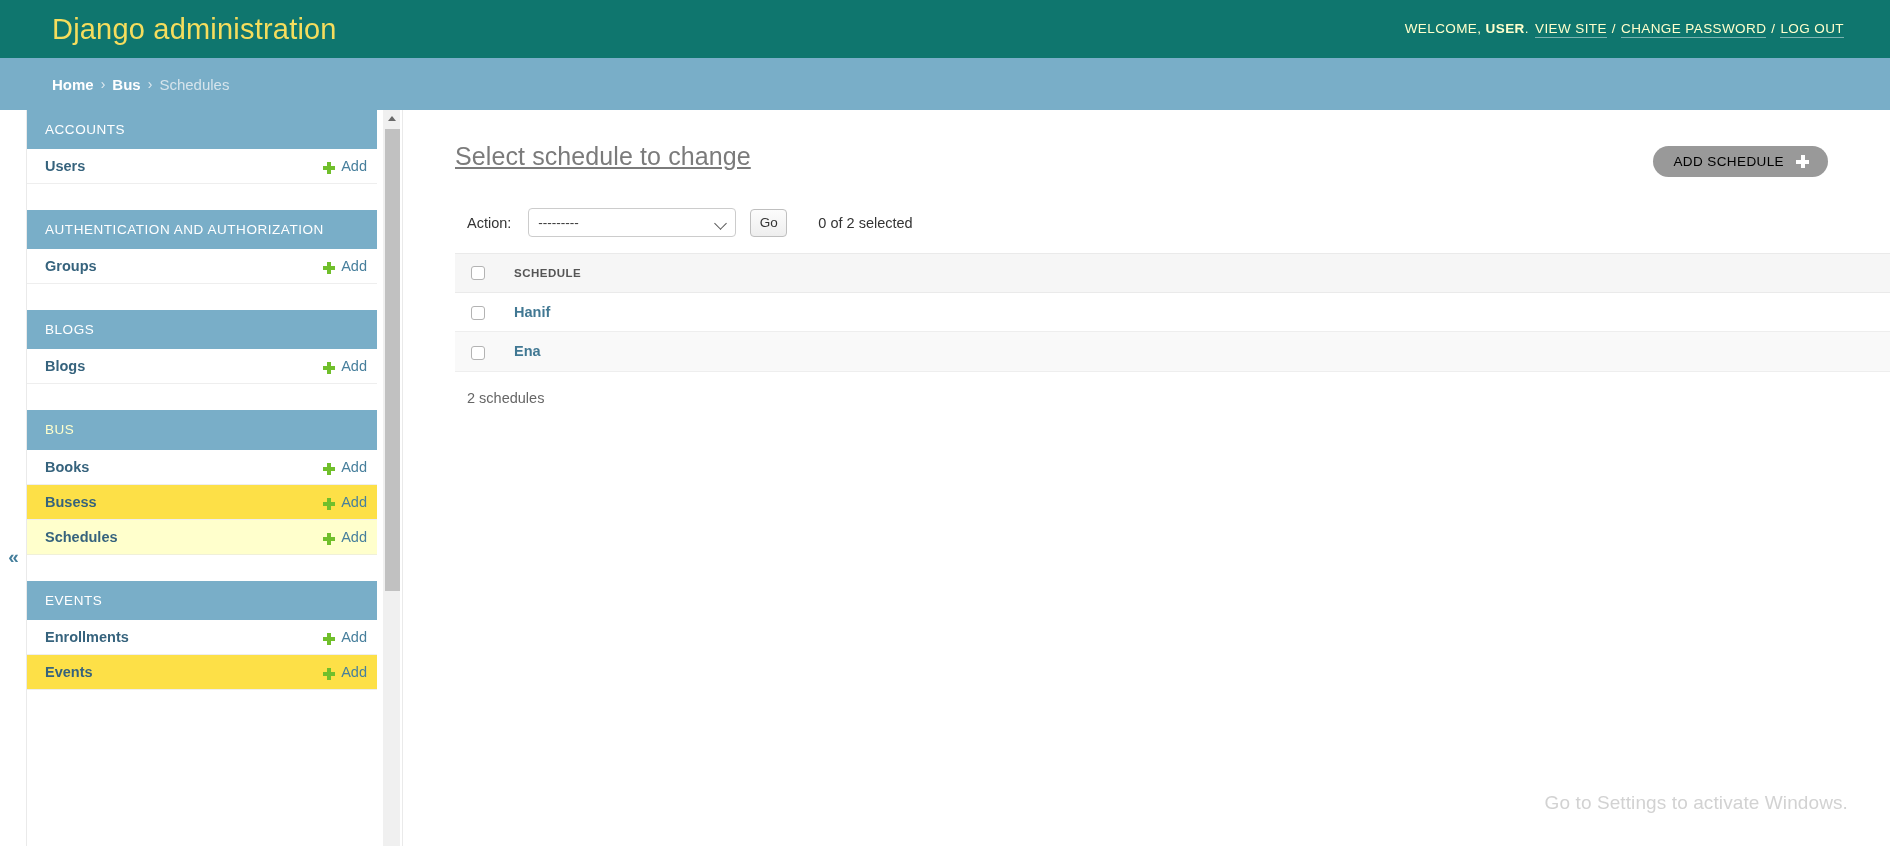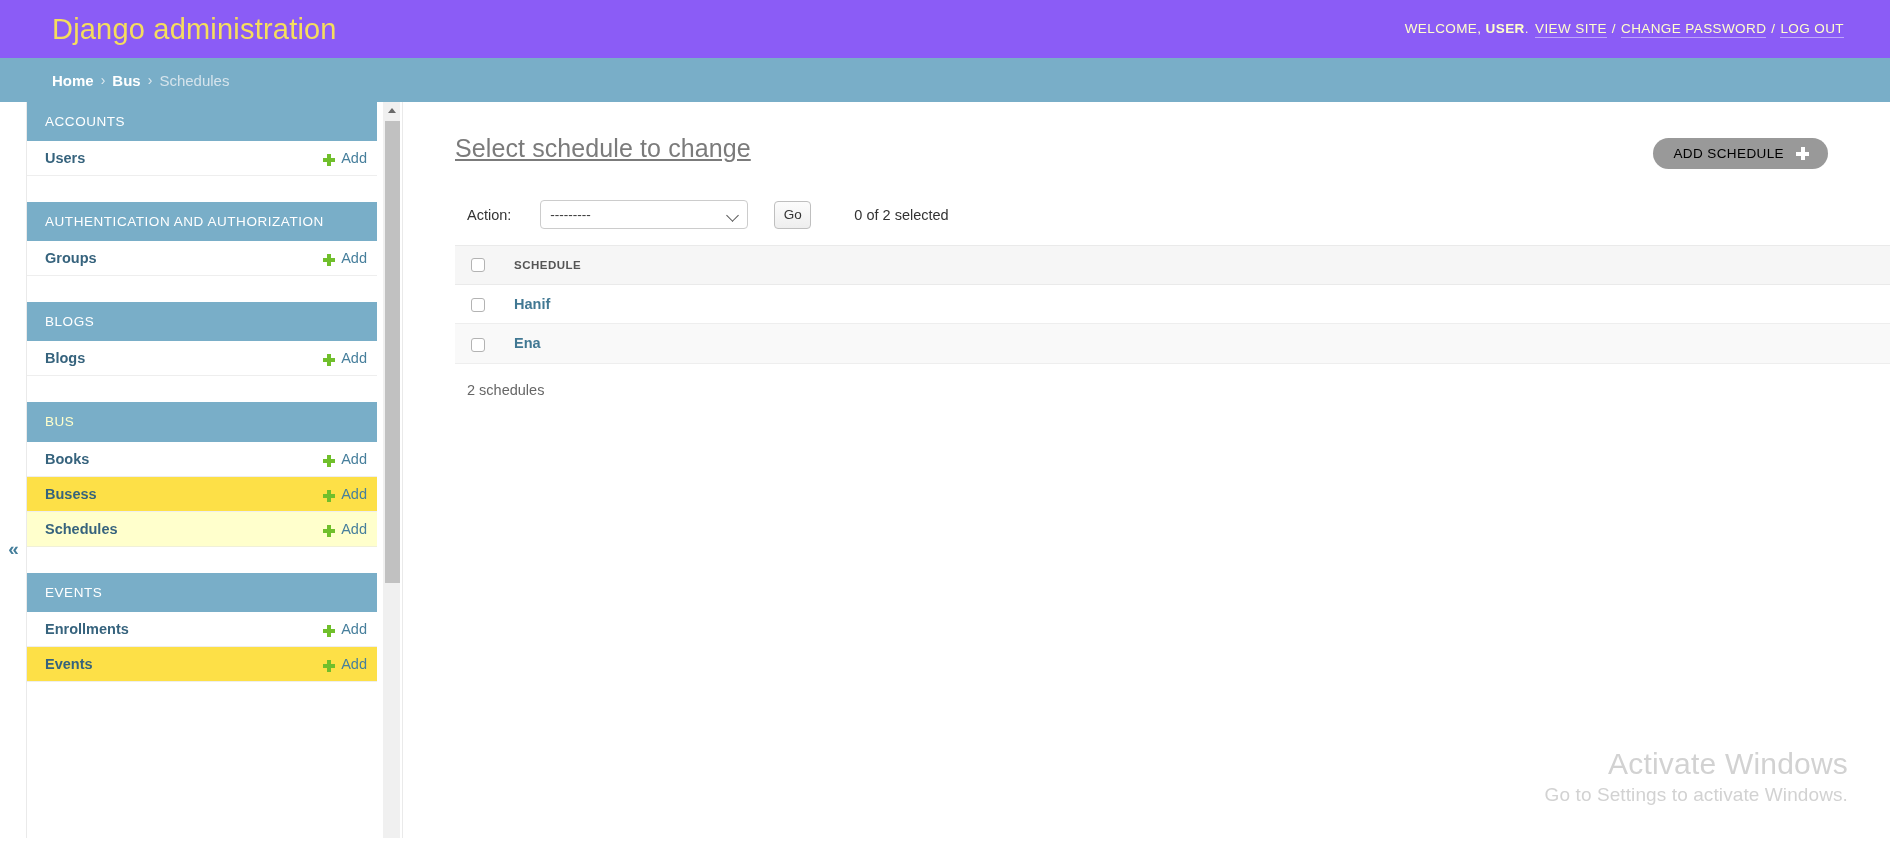--- a/index.html
+++ b/index.html
@@ -10,21 +10,21 @@
     overflow: hidden;
     background: #ffffff;
     font-family: "Liberation Sans", "DejaVu Sans", sans-serif;
     font-size: 14px;
     color: #333333;
   }
 
   
   #site-header {
     height: 58px;
-    background: #8b5cf6;
+    background: #0f766e;
     display: flex;
     align-items: center;
     justify-content: space-between;
     padding: 0 44px 0 52px;
     position: relative;
   }
   #branding h1 {
     margin: 0;
     font-size: 29px;
     font-weight: 300;
@@ -48,21 +48,21 @@
     color: #ffffcc;
     text-decoration: none;
     border-bottom: 1px solid rgba(255,255,255,0.45);
     padding-bottom: 1px;
     margin: 0 2px;
   }
   #user-tools .sep { color: #ffffcc; margin: 0 3px; }
 
   
   #breadcrumbs {
-    height: 44px;
+    height: 52px;
     background: #79aec8;
     display: flex;
     align-items: center;
     padding: 0 52px;
     font-size: 15px;
     color: #ffffff;
   }
   #breadcrumbs a {
     color: #ffffff;
     text-decoration: none;
@@ -252,21 +252,21 @@
   }
   .plus-ico-white::before { left: 4.5px; top: 0; width: 4px; height: 13px; }
   .plus-ico-white::after  { top: 4.5px; left: 0; height: 4px; width: 13px; }
 
   #changelist { margin: 0; padding: 0 50px 0 52px; }
   #changelist-form { margin: 0; }
 
   .actions {
     display: flex;
     align-items: center;
-    gap: 12px;
+    gap: 0;
     padding: 31px 0 16px 12px;
     font-size: 14.5px;
     color: #333333;
   }
   .actions label {
     margin-right: 17px;
     color: #333333;
     font-size: 14.5px;
   }
   .actions select {
@@ -556,18 +556,17 @@
           </table>
 
           <p class="paginator">2 schedules</p>
 
         </form>
       </div>
 
     </div>
 
     <div id="activate-windows">
-      <div class="aw-title">Activate Windows</div>
       <div class="aw-sub">Go to Settings to activate Windows.</div>
     </div>
   </div>
 
 </div>
 
 </body></html>

